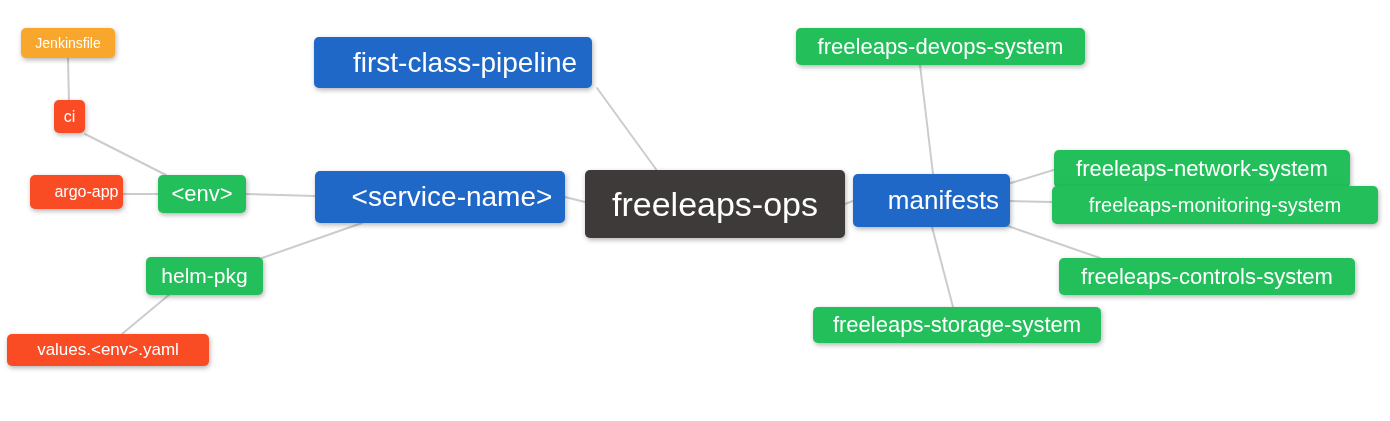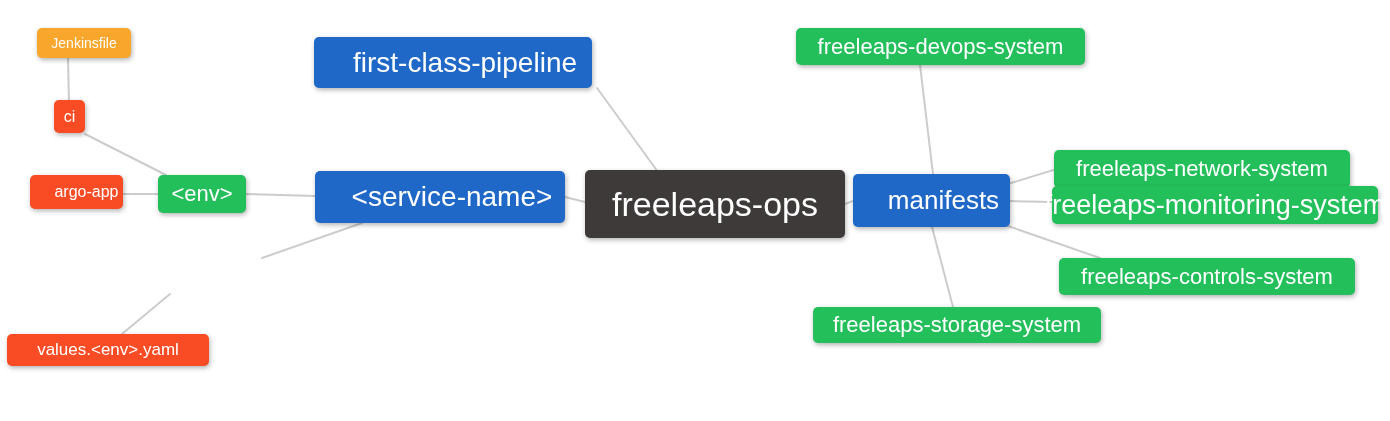--- a/index.html
+++ b/index.html
@@ -59,42 +59,43 @@
     <line x1="565" y1="197" x2="585" y2="202"></line>
     <line x1="597" y1="88" x2="658" y2="172"></line>
     <line x1="845" y1="204" x2="853" y2="201"></line>
     <line x1="933" y1="174" x2="920" y2="65"></line>
     <line x1="1011" y1="183" x2="1115" y2="151"></line>
     <line x1="1010" y1="201" x2="1052" y2="202"></line>
     <line x1="1005" y1="225" x2="1100" y2="258"></line>
     <line x1="932" y1="227" x2="953" y2="307"></line>
   </svg>
 
-  <div class="node lv4" style="left:21px; top:28px; width:94px; height:30px; font-size:14px;margin-left:16px;">Jenkinsfile</div>
+  <div class="node lv4" style="left:21px; top:28px; width:94px; height:30px; font-size:14px;">Jenkinsfile</div>
 
   <div class="node lv3" style="left:54px; top:100px; width:31px; height:33px; font-size:16px;">ci</div>
 
   <div class="node lv3" style="left:30px; top:175px; width:93px; height:34px; font-size:16px;padding-left:20px;">argo-app</div>
 
   <div class="node lv2" style="left:158px; top:175px; width:88px; height:38px; font-size:22px;">&lt;env&gt;</div>
 
+  <div class="node lv2" style="left:146px; top:257px; width:117px; height:38px; font-size:21px;">helm-pkg</div>
 
   <div class="node lv3" style="left:7px; top:334px; width:202px; height:32px; font-size:17px;">values.&lt;env&gt;.yaml</div>
 
   <div class="node lv1" style="left:314px; top:37px; width:278px; height:51px; font-size:28px;">first-class-pipeline</div>
 
   <div class="node lv1" style="left:315px; top:171px; width:250px; height:52px; font-size:28px;">&lt;service-name&gt;</div>
 
   <div class="node lv-root" style="left:585px; top:170px; width:260px; height:68px; font-size:34px;text-align:center;">freeleaps-ops</div>
 
   <div class="node lv1" style="left:853px; top:174px; width:157px; height:53px; font-size:26px;">manifests</div>
 
   <div class="node lv2" style="left:796px; top:28px; width:289px; height:37px; font-size:22px;">freeleaps-devops-system</div>
 
   <div class="node lv2" style="left:1054px; top:112px; width:296px; height:38px; font-size:22px;margin-top:38px;">freeleaps-network-system</div>
 
-  <div class="node lv2" style="left:1052px; top:186px; width:326px; height:38px; font-size:27px;">freeleaps-monitoring-system</div>
+  <div class="node lv2" style="left:1052px; top:186px; width:326px; height:38px; font-size:20px;">freeleaps-monitoring-system</div>
 
   <div class="node lv2" style="left:1059px; top:258px; width:296px; height:37px; font-size:22px;">freeleaps-controls-system</div>
 
   <div class="node lv2" style="left:813px; top:307px; width:288px; height:36px; font-size:22px;">freeleaps-storage-system</div>
 
 </div>
 
 </body></html>

